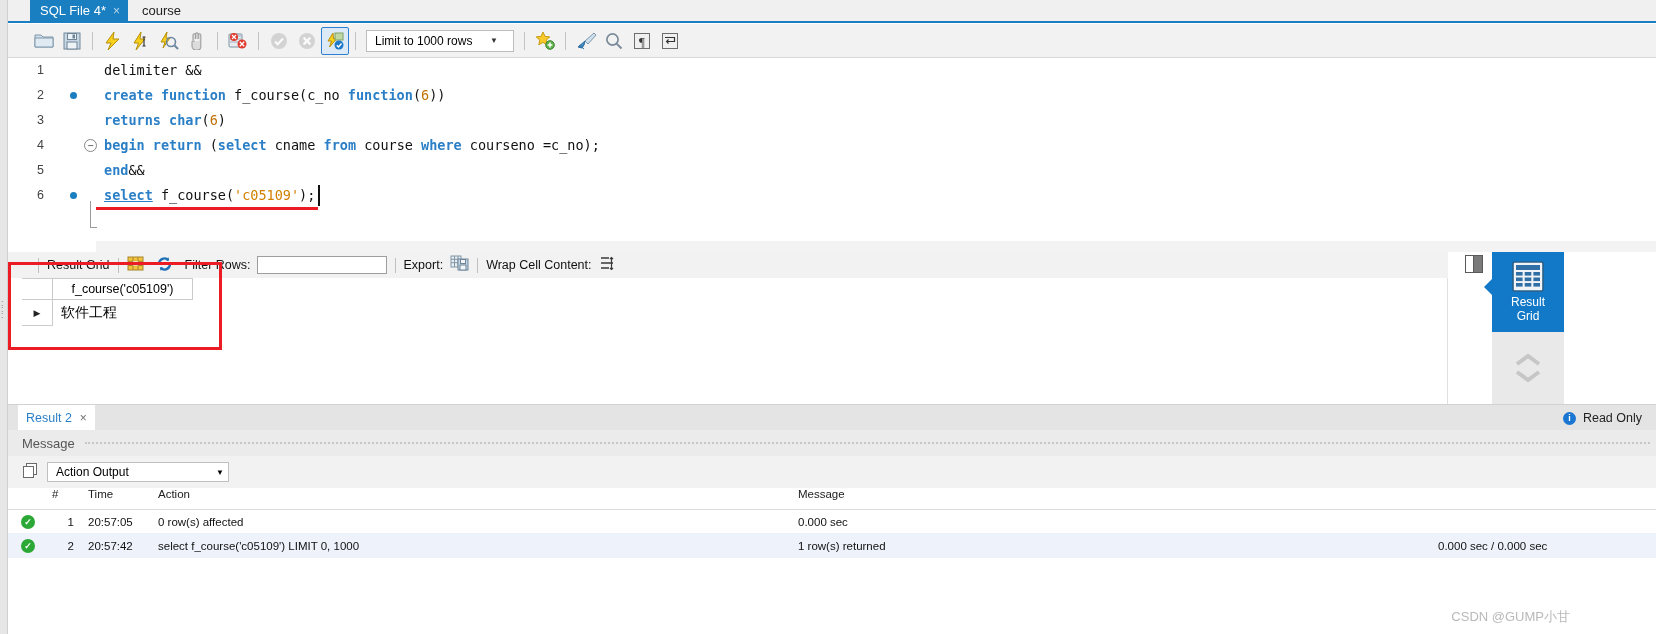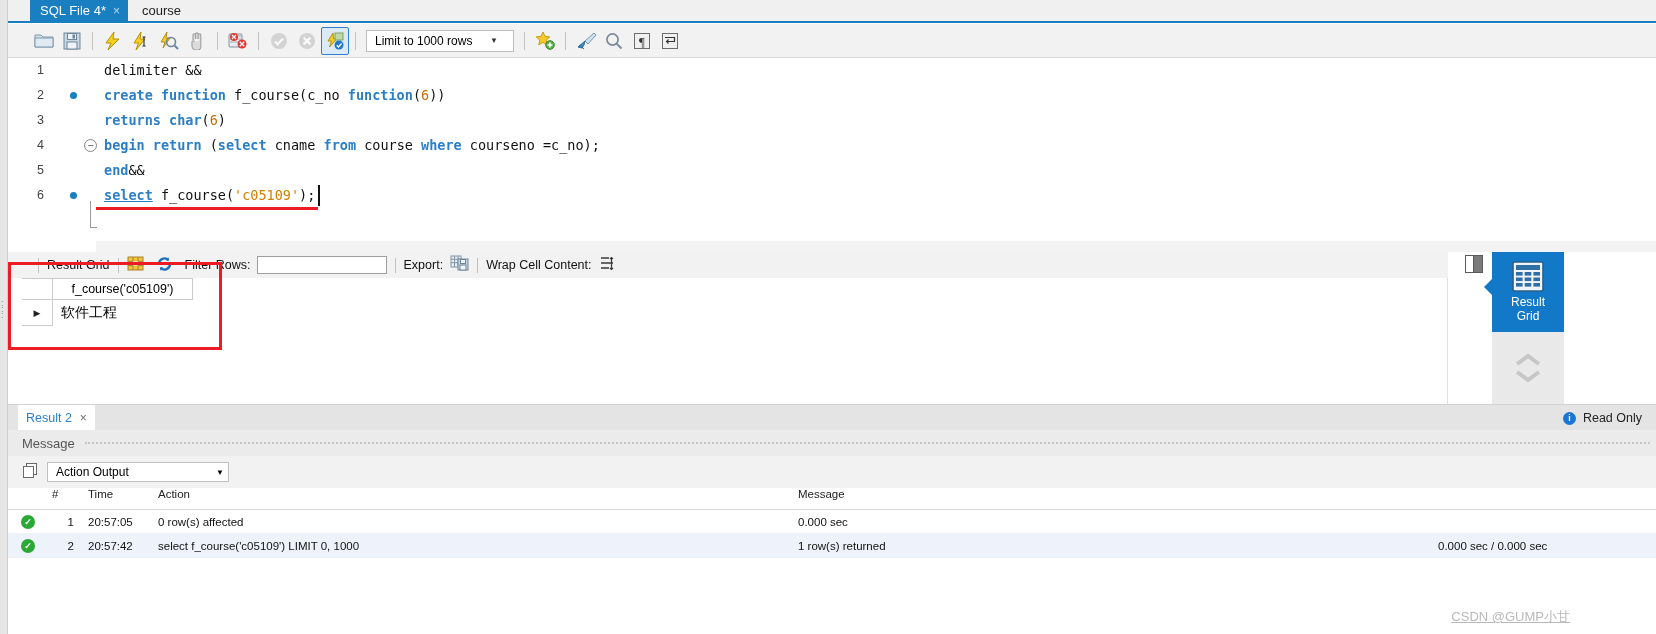--- a/index.html
+++ b/index.html
@@ -240,21 +240,21 @@
     position:absolute; left:8px; top:262px; width:214px; height:88px;
     border:3px solid #ec1c24; pointer-events:none;
   }
   .anno-underline {
     position:absolute; left:96px; top:207px; width:222px; height:2.5px;
     background:#ec1c24;
   }
 
   
   .watermark {
-    position:absolute; right:86px; bottom:8px; font-size:13px; color:#b9b9b9;text-decoration:underline;
+    position:absolute; right:86px; bottom:8px; font-size:13px; color:#b9b9b9;
   }
 </style>
 </head>
 <body>
 
 <div id="app">
 
   <div class="left-rail">
     <div class="rail-dots">:<br>:<br>:</div>
   </div>

